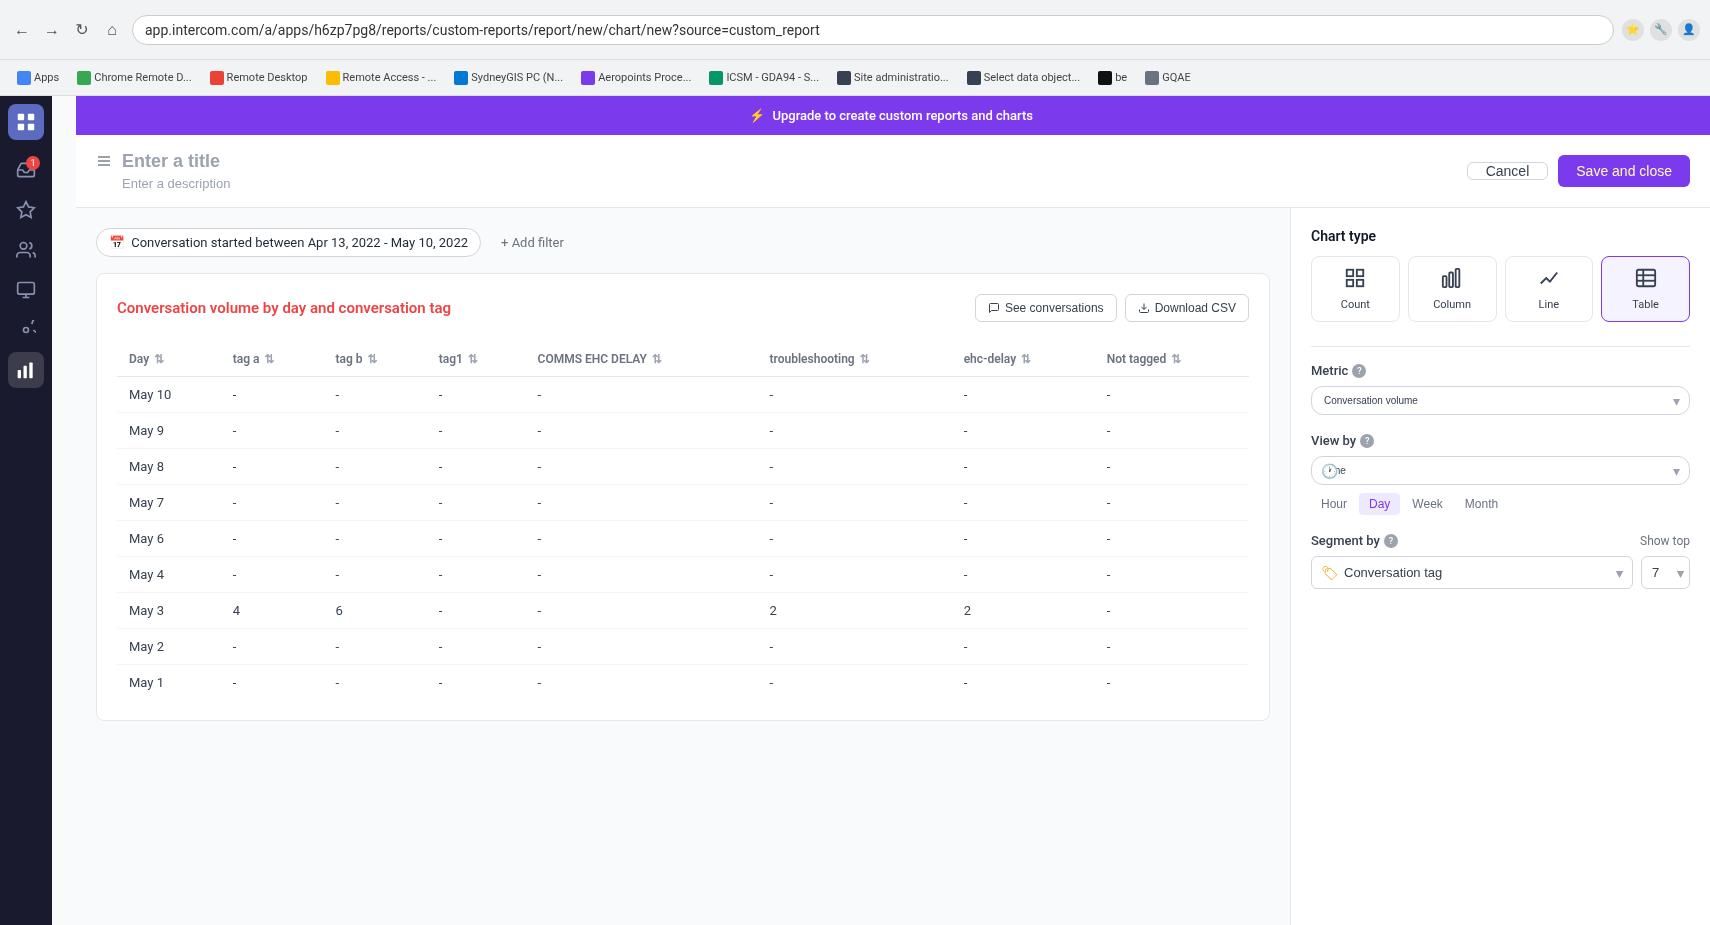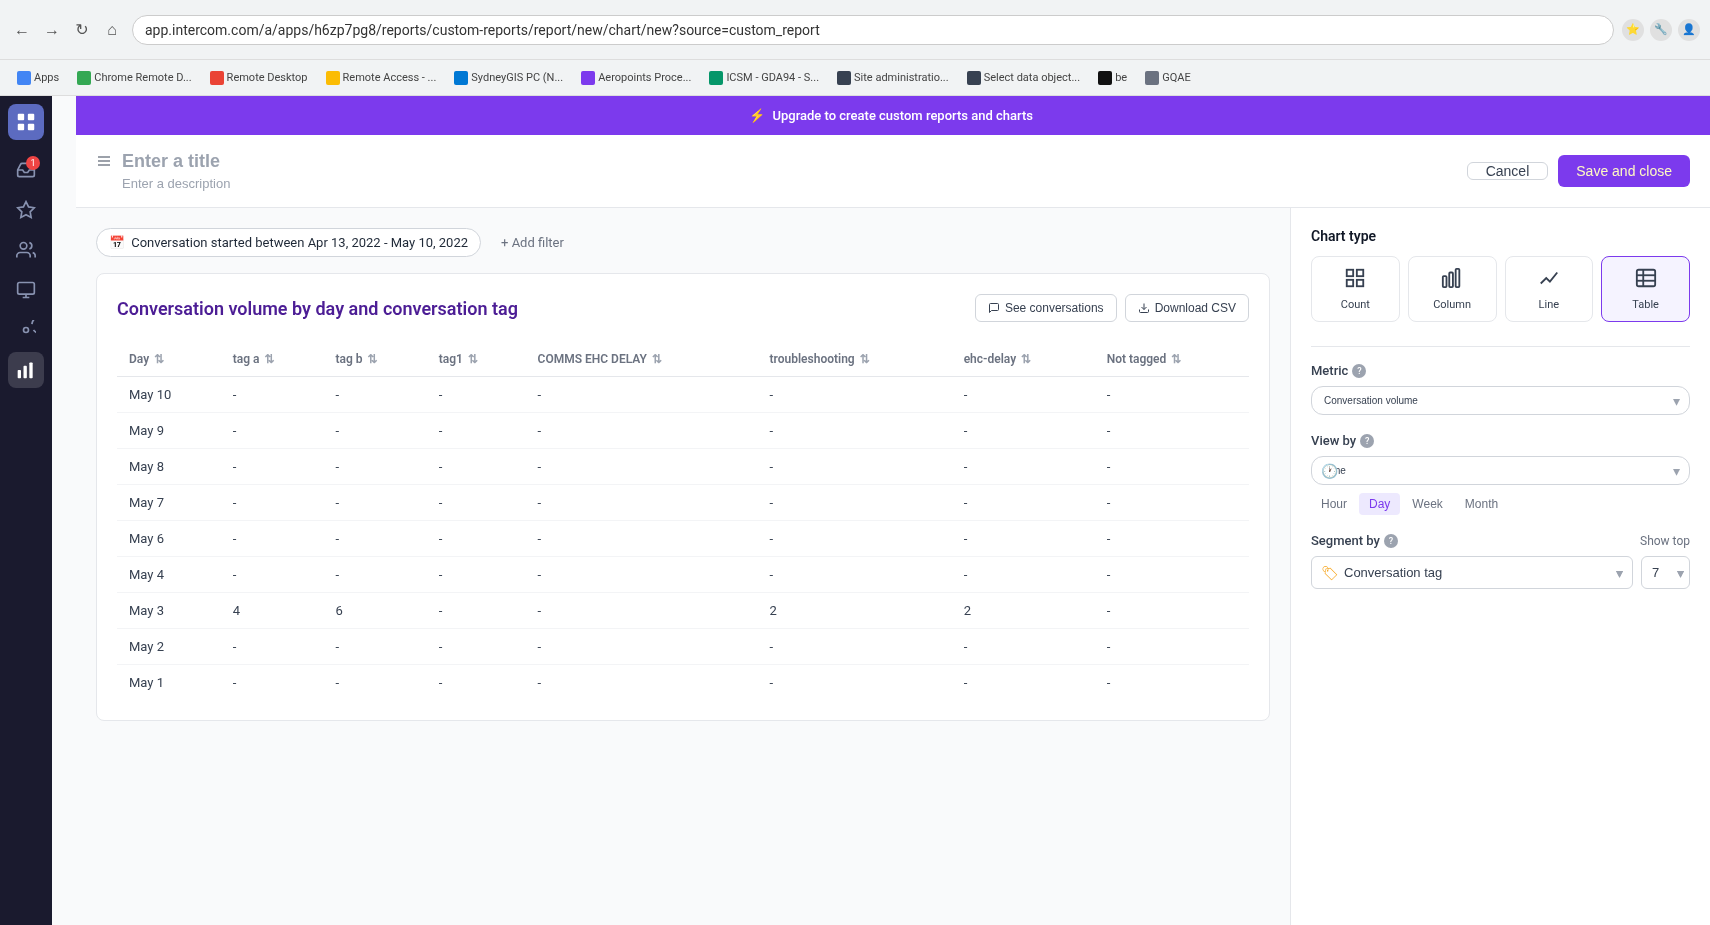--- a/index.html
+++ b/index.html
@@ -56,21 +56,21 @@
 
     
     .filter-bar { display: flex; align-items: center; gap: 10px; margin-bottom: 16px; }
     .filter-chip { display: flex; align-items: center; gap: 6px; padding: 6px 12px; background: white; border: 1px solid #d1d5db; border-radius: 20px; font-size: 13px; cursor: pointer; }
     .filter-chip .chip-icon { color: #6b7280; }
     .add-filter-btn { display: flex; align-items: center; gap: 4px; color: #6b7280; font-size: 13px; cursor: pointer; padding: 6px 10px; border-radius: 6px; }
 
     
     .chart-container { background: white; border: 1px solid #e5e7eb; border-radius: 8px; padding: 20px; }
     .chart-header { display: flex; align-items: center; justify-content: space-between; margin-bottom: 20px; }
-    .chart-title { font-size: 18px; font-weight: 600; color: #4c1d95; }
+    .chart-title { font-size: 15px; font-weight: 600; color: #ef4444; }
     .chart-actions { display: flex; gap: 8px; }
     .chart-action-btn { display: flex; align-items: center; gap: 5px; padding: 6px 12px; border: 1px solid #d1d5db; border-radius: 6px; background: white; font-size: 12px; color: #374151; cursor: pointer; }
 
     
     .data-table { width: 100%; border-collapse: collapse; }
     .data-table th { text-align: left; padding: 10px 12px; font-size: 12px; font-weight: 600; color: #6b7280; border-bottom: 1px solid #e5e7eb; cursor: pointer; white-space: nowrap; }
     .data-table th .sort-icon { color: #9ca3af; margin-left: 2px; }
     .data-table td { padding: 10px 12px; font-size: 13px; color: #374151; border-bottom: 1px solid #f3f4f6; }
     .data-table tr:last-child td { border-bottom: none; }
 

